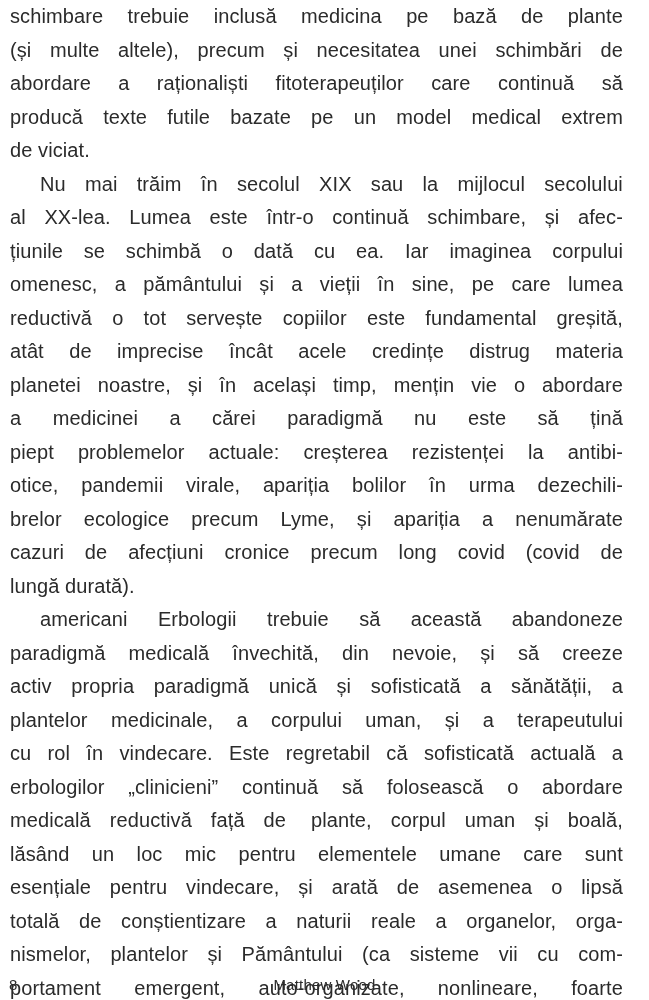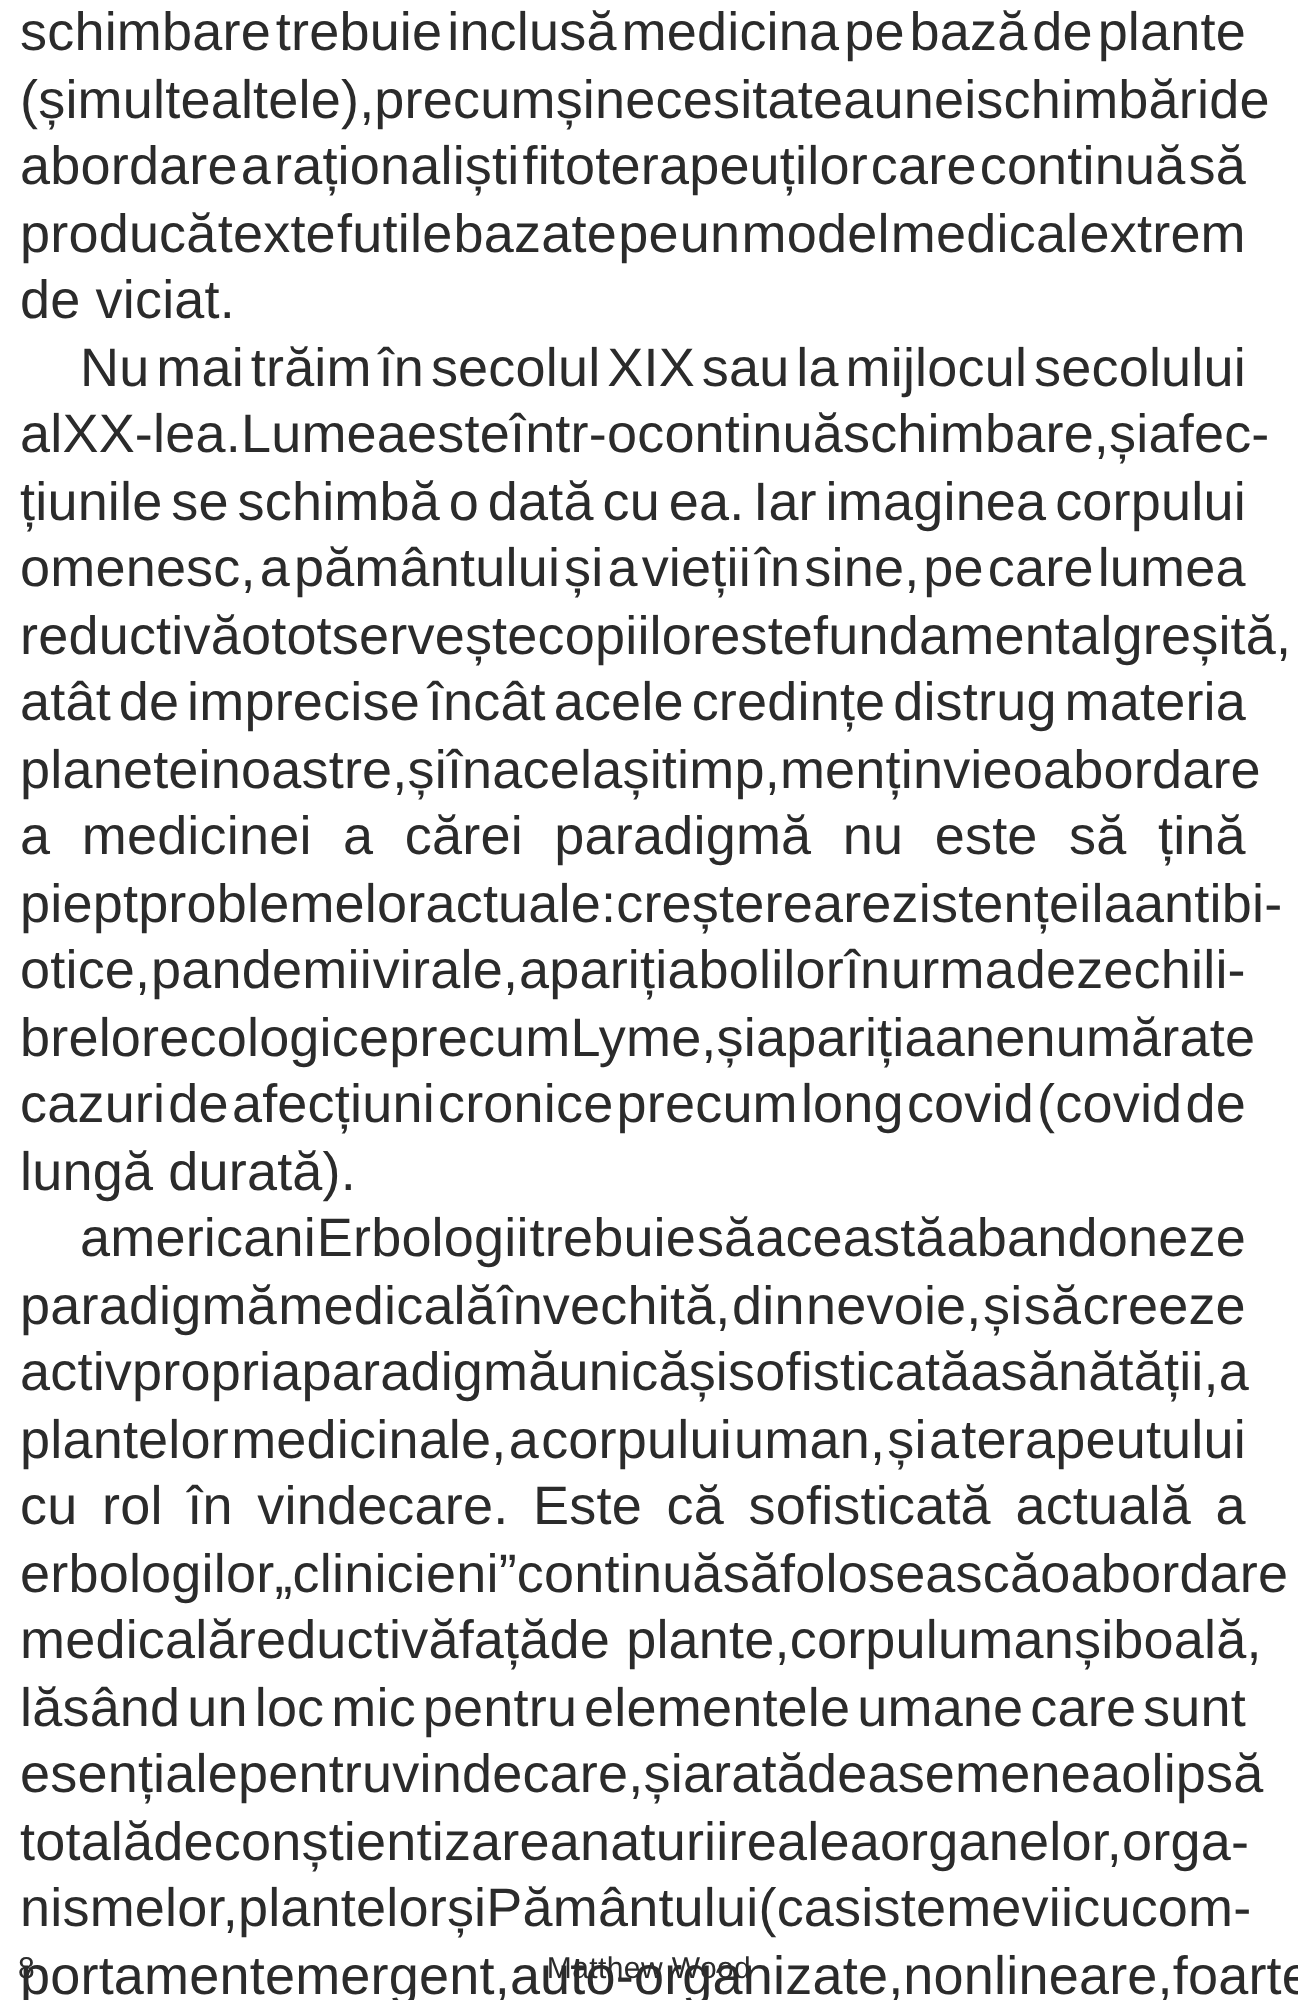--- a/index.html
+++ b/index.html
@@ -23,21 +23,21 @@
     left: 10px;
     top: 0px;
     width: 613px;
   }
   
   .line {
     display: flex;
     width: 613px;
     height: 33.5px;
     line-height: 33.5px;
-    font-size: 27px;
+    font-size: 20px;
     letter-spacing: 0.1px;
     white-space: pre;
     overflow: visible;
   }
   
   .line.just {
     justify-content: space-between;
   }
   
   .line.flush {
@@ -104,21 +104,21 @@
       <div class="line just"><span class="w">a</span><span class="w">medicinei</span><span class="w">a</span><span class="w">cărei</span><span class="w">paradigmă</span><span class="w">nu</span><span class="w">este</span><span class="w">să</span><span class="w">țină</span></div>
       <div class="line just"><span class="w">piept</span><span class="w">problemelor</span><span class="w">actuale:</span><span class="w">creșterea</span><span class="w">rezistenței</span><span class="w">la</span><span class="w">antibi-</span></div>
       <div class="line just"><span class="w">otice,</span><span class="w">pandemii</span><span class="w">virale,</span><span class="w">apariția</span><span class="w">bolilor</span><span class="w">în</span><span class="w">urma</span><span class="w">dezechili-</span></div>
       <div class="line just"><span class="w">brelor</span><span class="w">ecologice</span><span class="w">precum</span><span class="w">Lyme,</span><span class="w">și</span><span class="w">apariția</span><span class="w">a</span><span class="w">nenumărate</span></div>
       <div class="line just"><span class="w">cazuri</span><span class="w">de</span><span class="w">afecțiuni</span><span class="w">cronice</span><span class="w">precum</span><span class="w">long</span><span class="w">covid</span><span class="w">(covid</span><span class="w">de</span></div>
       <div class="line flush"><span class="w">lungă</span><span class="w">durată).</span></div>
       <div class="line just indent"><span class="w">americani</span><span class="w">Erbologii</span><span class="w">trebuie</span><span class="w">să</span><span class="w">această</span><span class="w">abandoneze</span></div>
       <div class="line just"><span class="w">paradigmă</span><span class="w">medicală</span><span class="w">învechită,</span><span class="w">din</span><span class="w">nevoie,</span><span class="w">și</span><span class="w">să</span><span class="w">creeze</span></div>
       <div class="line just"><span class="w">activ</span><span class="w">propria</span><span class="w">paradigmă</span><span class="w">unică</span><span class="w">și</span><span class="w">sofisticată</span><span class="w">a</span><span class="w">sănătății,</span><span class="w">a</span></div>
       <div class="line just"><span class="w">plantelor</span><span class="w">medicinale,</span><span class="w">a</span><span class="w">corpului</span><span class="w">uman,</span><span class="w">și</span><span class="w">a</span><span class="w">terapeutului</span></div>
-      <div class="line just"><span class="w">cu</span><span class="w">rol</span><span class="w">în</span><span class="w">vindecare.</span><span class="w">Este</span><span class="w">că</span><span class="w">sofisticată</span><span class="w">actuală</span><span class="w">a</span></div>
+      <div class="line just"><span class="w">cu</span><span class="w">rol</span><span class="w">în</span><span class="w">vindecare.</span><span class="w">Este</span><span class="w">regretabil</span><span class="w">că</span><span class="w">sofisticată</span><span class="w">actuală</span><span class="w">a</span></div>
       <div class="line just"><span class="w">erbologilor</span><span class="w">„clinicieni”</span><span class="w">continuă</span><span class="w">să</span><span class="w">folosească</span><span class="w">o</span><span class="w">abordare</span></div>
       <div class="line just"><span class="w">medicală</span><span class="w">reductivă</span><span class="w">față</span><span class="w gap-after">de</span><span class="w">plante,</span><span class="w">corpul</span><span class="w">uman</span><span class="w">și</span><span class="w">boală,</span></div>
       <div class="line just"><span class="w">lăsând</span><span class="w">un</span><span class="w">loc</span><span class="w">mic</span><span class="w">pentru</span><span class="w">elementele</span><span class="w">umane</span><span class="w">care</span><span class="w">sunt</span></div>
       <div class="line just"><span class="w">esențiale</span><span class="w">pentru</span><span class="w">vindecare,</span><span class="w">și</span><span class="w">arată</span><span class="w">de</span><span class="w">asemenea</span><span class="w">o</span><span class="w">lipsă</span></div>
       <div class="line just"><span class="w">totală</span><span class="w">de</span><span class="w">conștientizare</span><span class="w">a</span><span class="w">naturii</span><span class="w">reale</span><span class="w">a</span><span class="w">organelor,</span><span class="w">orga-</span></div>
       <div class="line just"><span class="w">nismelor,</span><span class="w">plantelor</span><span class="w">și</span><span class="w">Pământului</span><span class="w">(ca</span><span class="w">sisteme</span><span class="w">vii</span><span class="w">cu</span><span class="w">com-</span></div>
       <div class="line just"><span class="w">portament</span><span class="w">emergent,</span><span class="w">auto-organizate,</span><span class="w">nonlineare,</span><span class="w">foarte</span></div>
     </div>
 
   <div class="footer">

